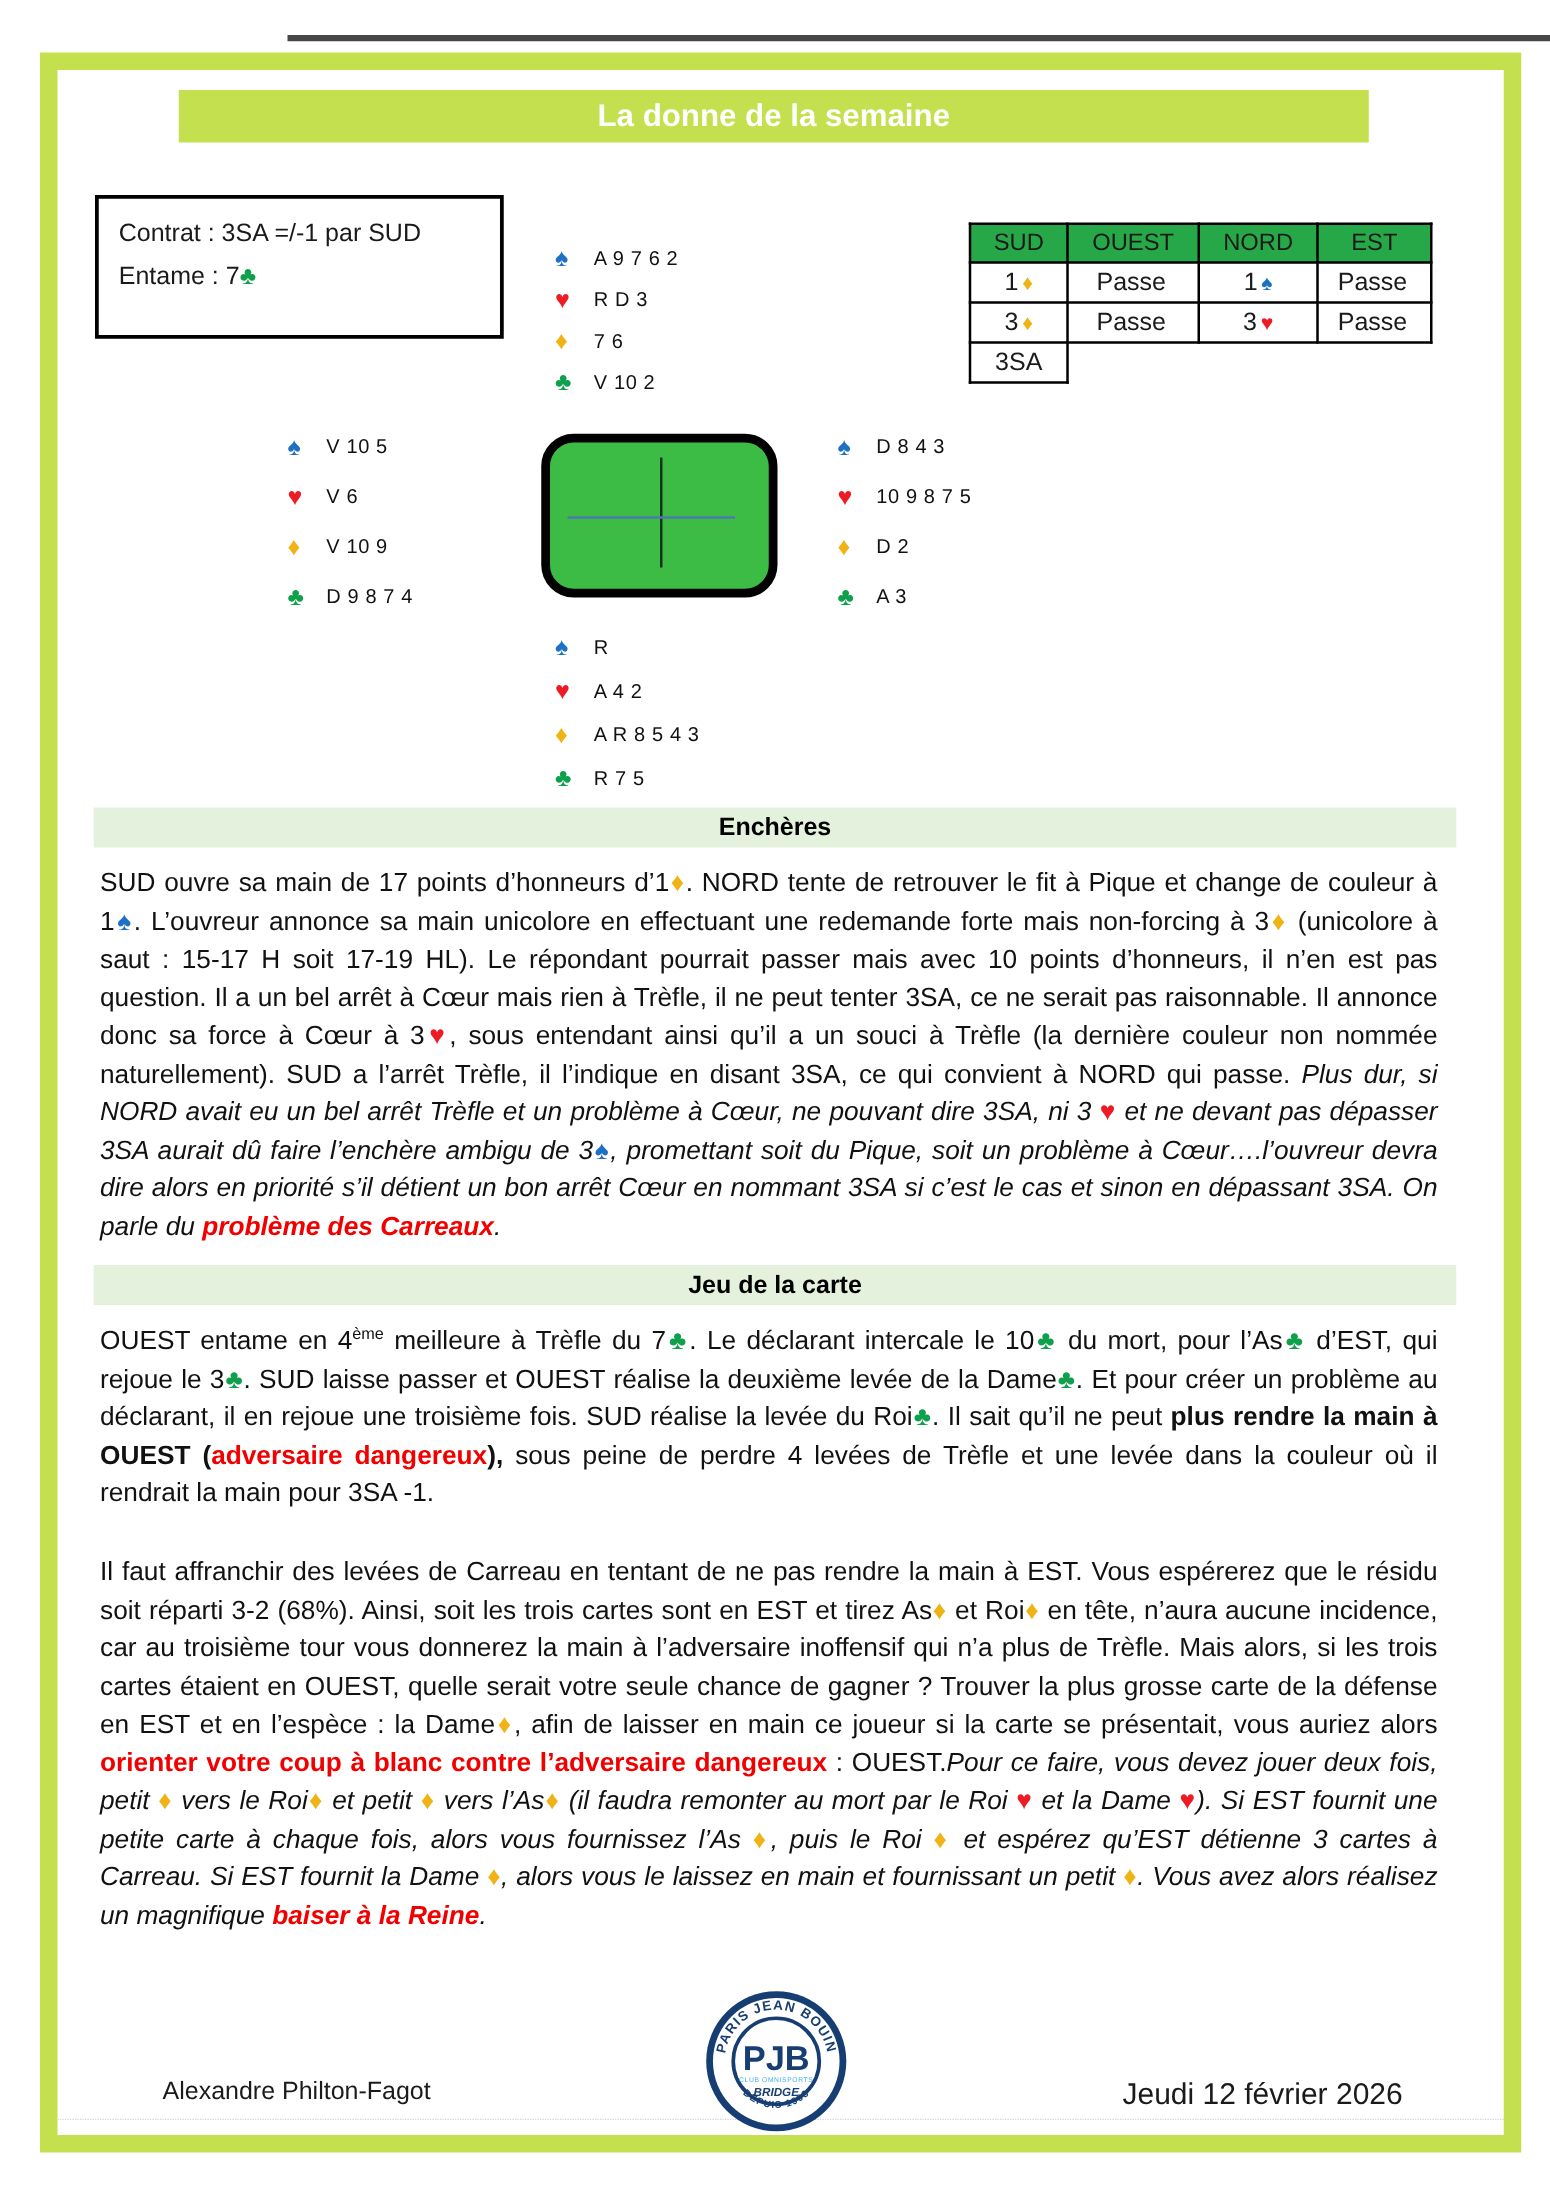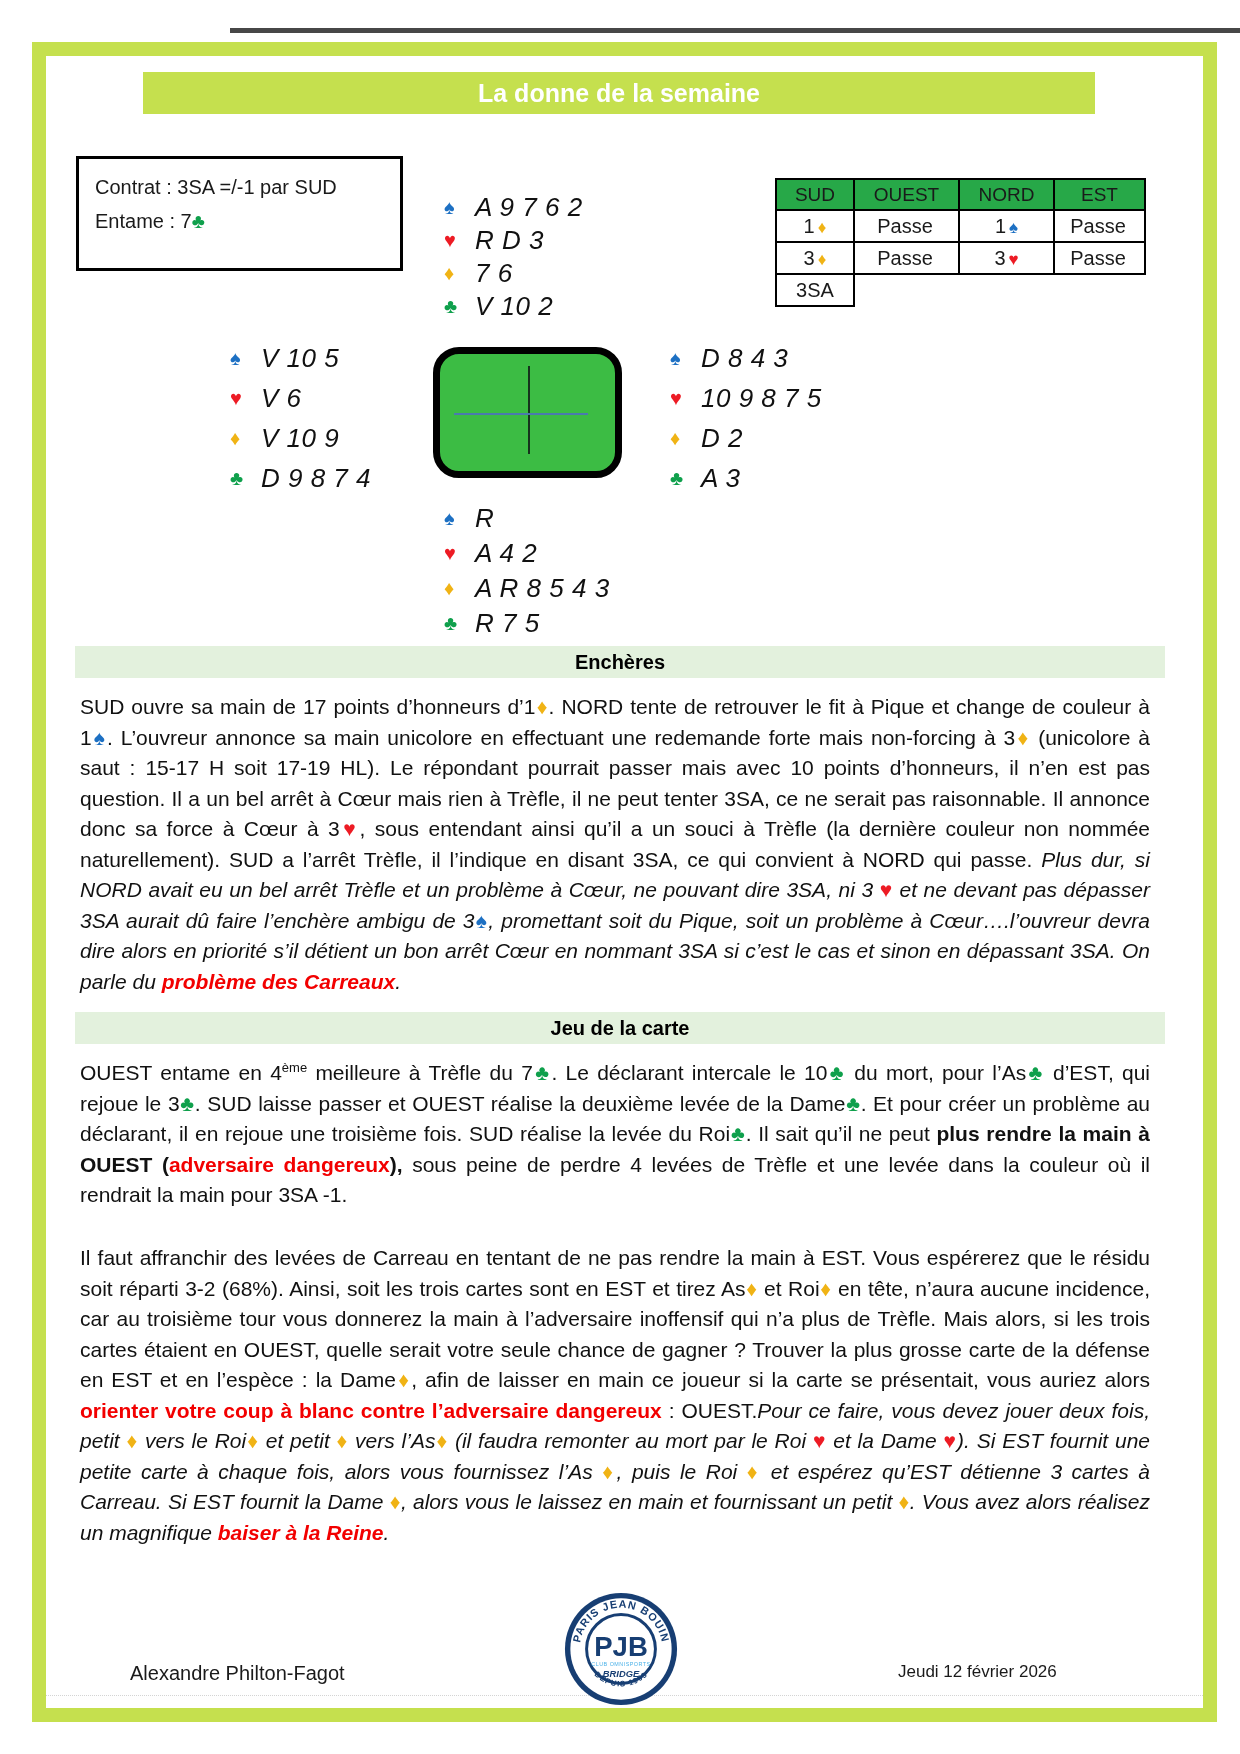--- a/index.html
+++ b/index.html
@@ -29,21 +29,21 @@
   .bid-table td{border:2.5px solid #000;font-size:20px;text-align:center;height:30px;padding:0;background:#fff;}
   .bid-table td.nb{border:none;background:transparent;}
   .bsuit{font-size:17px;padding-left:3px;}
 
   
   .hand .hand-row{display:flex;align-items:center;}
   .hand-n .hand-row{height:33px;}
   .hand-we .hand-row{height:40px;}
   .hand-s .hand-row{height:35px;}
   .suit{display:inline-block;width:31px;font-size:20px;}
-  .cards{font-size:26px;letter-spacing:.5px;color:#111;font-style:italic;}
+  .cards{font-size:16px;letter-spacing:.5px;color:#111;}
 
   
   .board{left:433px;top:347px;width:189px;height:131px;background:#3cbc44;
     border:7px solid #000;border-radius:26px;box-sizing:border-box;}
   .board .vline{position:absolute;left:50%;top:12px;bottom:17px;width:2.5px;background:#16331d;}
   .board .hline{position:absolute;top:50%;left:14px;right:27px;height:2.5px;background:#4a7aae;}
 
   
   .section-bar{left:75px;width:1090px;height:32px;background:#e3f1dd;
     font-size:20px;font-weight:bold;text-align:center;line-height:33px;color:#000000;}
@@ -55,21 +55,21 @@
   .red{color:#f20000;}
   .cs{color:#1d70c3;}
   .ch{color:#ed1b24;}
   .cd{color:#f0b315;}
   .cc{color:#0fa04c;}
   .sup{vertical-align:super;font-size:13px;line-height:0;}
 
   
   .footer-sep{left:46px;top:1695px;width:1157px;border-top:1px dotted #d4d4d4;height:0;}
   .footer-author{left:130px;top:1662px;font-size:20px;}
-  .footer-date{left:898px;top:1662px;font-size:17px;}
+  .footer-date{left:898px;top:1662px;font-size:24px;}
   .logo{left:562px;top:1590px;width:118px;height:118px;z-index:5;}
 </style>
 </head>
 <body>
 
 <div class="abs top-rule"></div>
 <div class="abs frame"></div>
 
 <div class="abs title-bar">La donne de la semaine</div>
 

